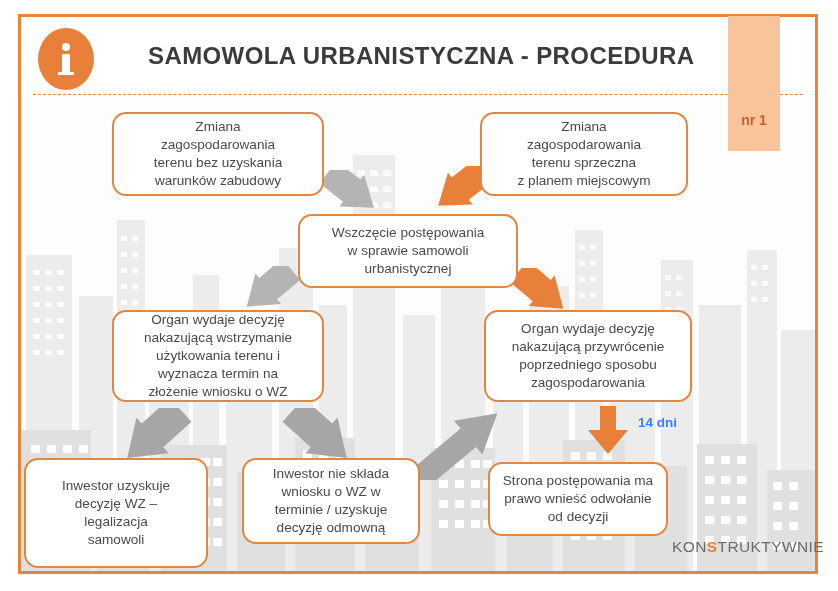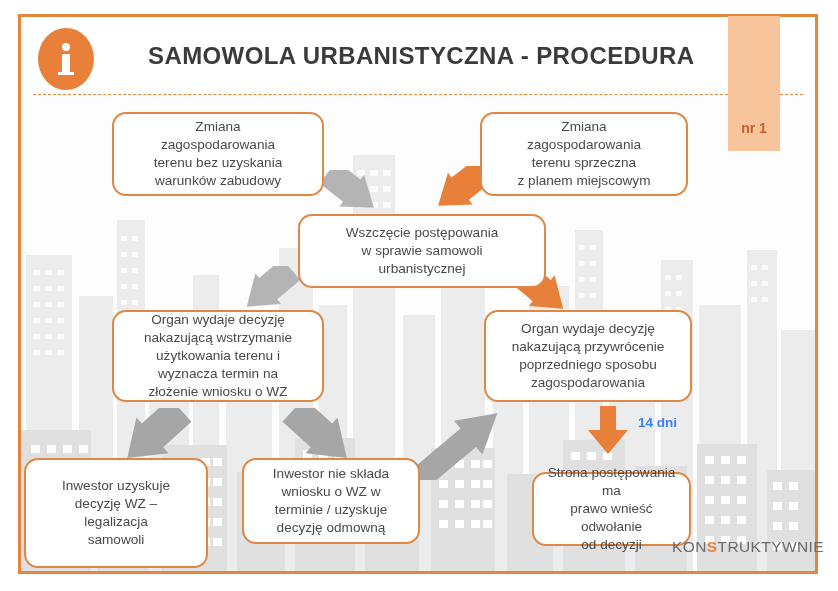--- a/index.html
+++ b/index.html
@@ -84,21 +84,21 @@
     position: absolute;
     left: 728px;
     top: 16px;
     width: 52px;
     height: 135px;
     background: #f8c49c;
   }
   .nr-tab-label {
     position: absolute;
     left: 728px;
-    top: 120px;
+    top: 112px;
     width: 52px;
     text-align: center;
     font-size: 14px;
     font-weight: bold;
     color: #c4622a;
   }
 
   
   .box {
     position: absolute;
@@ -112,26 +112,26 @@
     text-align: center;
     display: flex;
     align-items: center;
     justify-content: center;
     padding: 4px 12px;
     white-space: pre-line;
   }
 
   #box-zmiana-bez-wz   { left:112px; top:112px;  width:212px; height:84px; }
   #box-zmiana-sprzeczna{ left:480px; top:112px;  width:208px; height:84px; }
-  #box-wszczecie       { left:298px; top:214px;  width:248px; height:74px; }
+  #box-wszczecie       { left:298px; top:214px;  width:220px; height:74px; }
   #box-wstrzymanie     { left:112px; top:310px;  width:212px; height:92px; }
   #box-przywrocenie    { left:484px; top:310px;  width:208px; height:92px; }
   #box-legalizacja     { left:24px;  top:458px;  width:184px; height:110px; }
   #box-odmowna         { left:242px; top:458px;  width:178px; height:86px; }
-  #box-odwolanie       { left:488px; top:472px;  width:159px; height:74px;margin-left:44px; }
+  #box-odwolanie       { left:488px; top:462px;  width:180px; height:74px; }
 
   
   .arrow { position:absolute; }
   .arrow svg { display:block; }
 
   .label-14dni {
     position: absolute;
     left: 638px;
     top: 415px;
     font-size: 13.5px;

